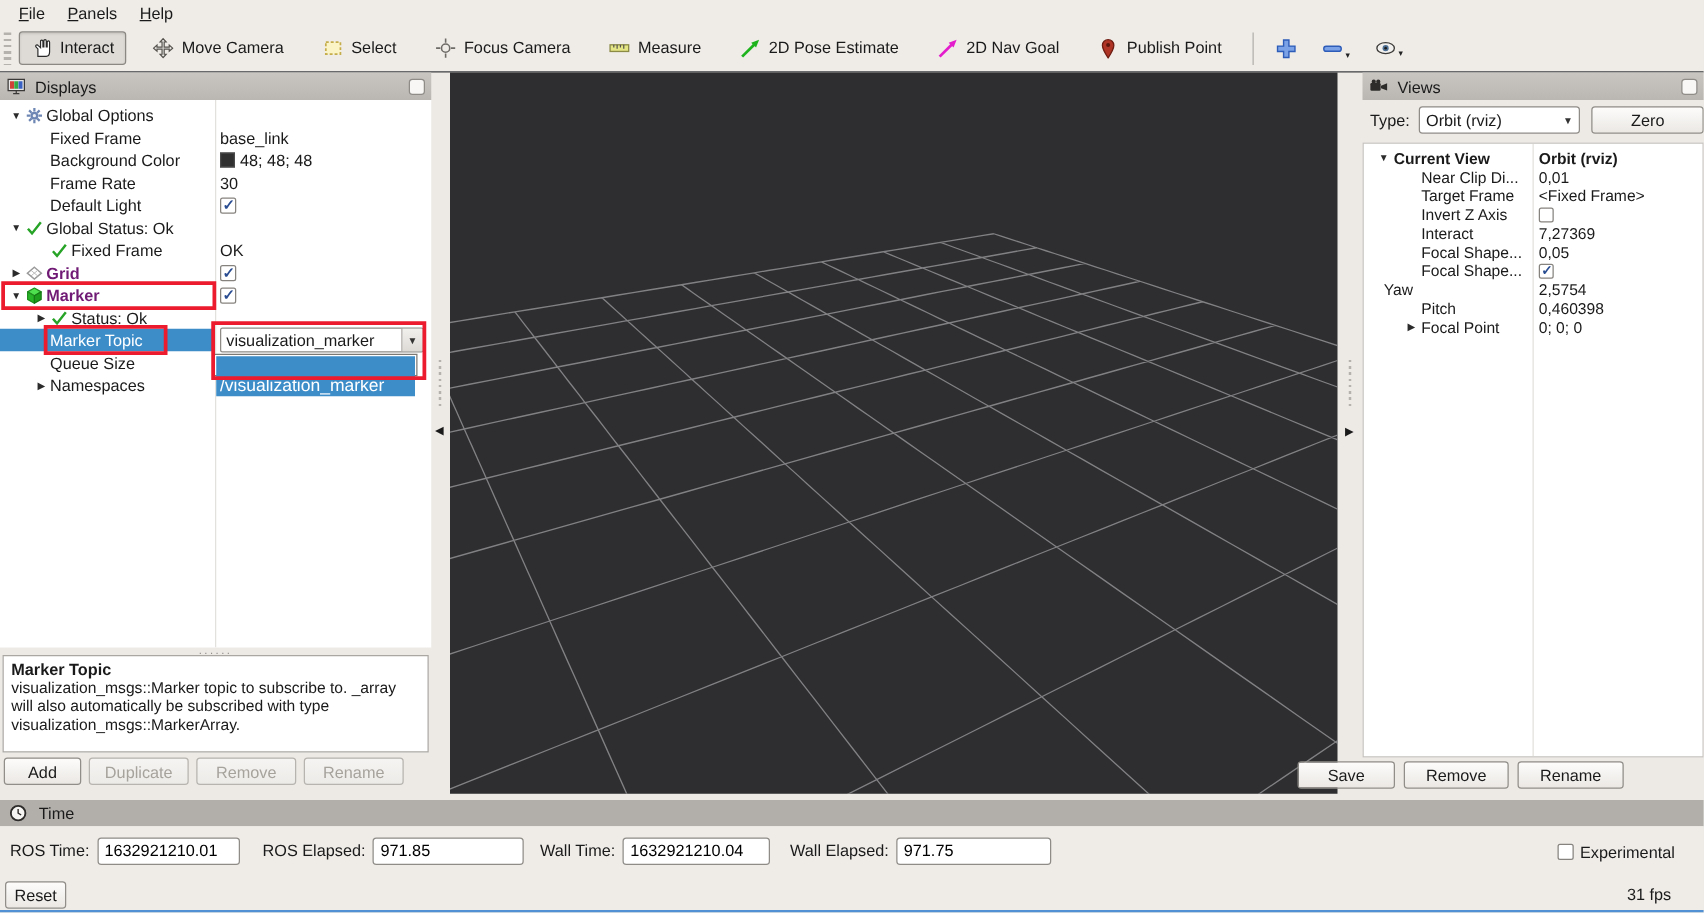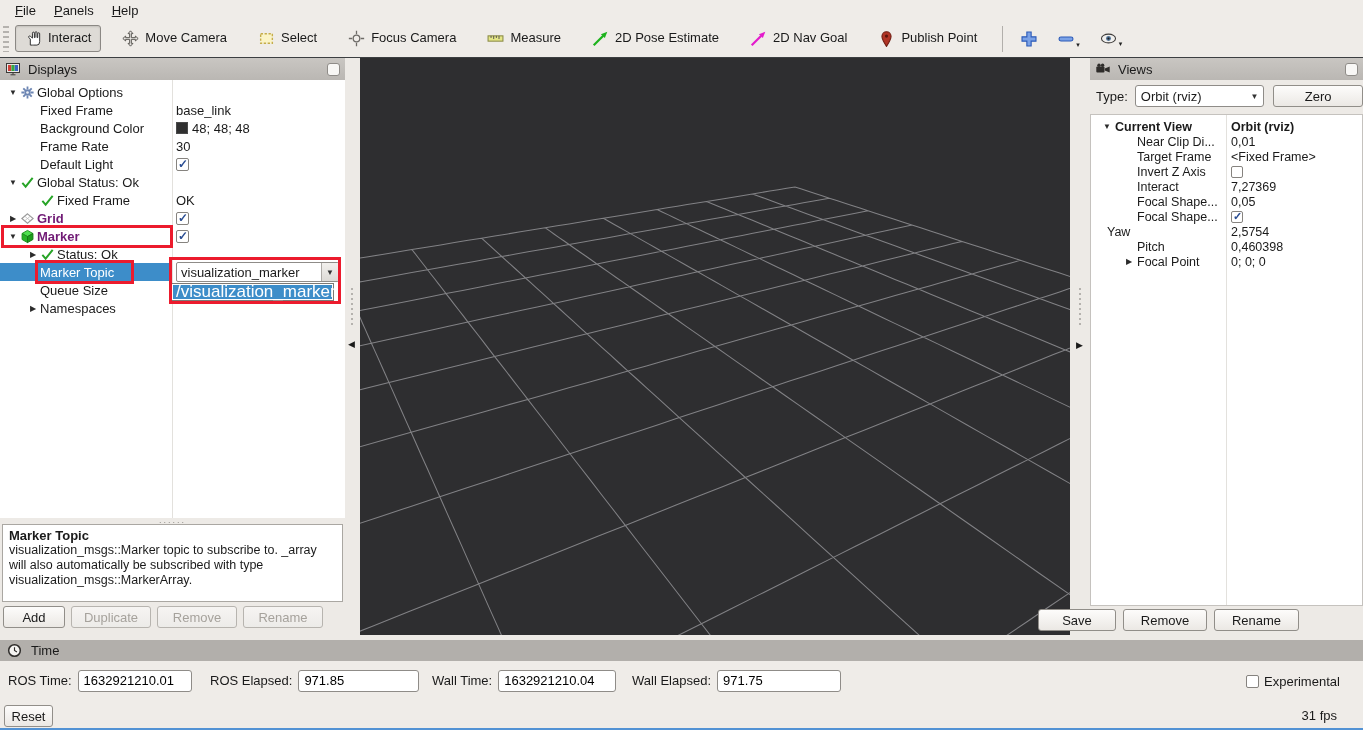--- a/index.html
+++ b/index.html
@@ -44,21 +44,21 @@
   .link .tlabel { color:#701a75; font-weight:bold; }
   .lcell.sel { background:#3d8dc9; }
   .lcell.sel .tlabel { color:#fff; }
   .cb { width:13px; height:13px; background:#fff; border:1px solid #86837f; border-radius:2px; position:relative; flex:none; }
   .cb.checked::after { content:"✓"; position:absolute; left:1px; top:-2px; font-size:12px; font-weight:bold; color:#2a4d92; }
   .swatch { width:12px; height:12px; border:1px solid #4a4a4a; margin-right:4px; flex:none; }
   .combo { display:flex; align-items:center; width:163px; height:20px; background:#fff; border:1px solid #8f8c88; border-radius:2px; }
   .combo .cval { flex:1; padding-left:4px; white-space:nowrap; overflow:hidden; }
   .combo .carrow { width:17px; height:18px; border-left:1px solid #aeaba7; background:linear-gradient(#f2f0ed,#dddad6); display:flex; align-items:center; justify-content:center; font-size:8px; color:#333; }
   #combo-popup { position:absolute; left:171px; top:203px; width:163px; height:18px; background:#fff; border:1px solid #7c7975; padding:1px; z-index:30; }
-  #combo-popup .opt { height:14px; background:#3d8dc9; color:#fff; padding:0 3px; white-space:nowrap; font-size:17px; line-height:14px; }
+  #combo-popup .opt { height:14px; background:#3d8dc9; color:#fff; padding:16px 3px; white-space:nowrap; font-size:14px; line-height:14px; }
   #displays-splitter { left:0; top:518px; width:345px; height:6px; text-align:center; color:#8f8c88; font-size:9px; line-height:5px; letter-spacing:2px; }
   #displays-help { left:2px; top:524px; width:341px; height:78px; background:#fff; border:1px solid #aaa7a2; padding:3px 6px; }
   #displays-help .h-title { font-weight:bold; }
   #displays-help .h-body { font-size:12.5px; line-height:1.2; }
   .btnrow { display:flex; }
   #displays-buttons { left:3px; top:606px; width:342px; }
   #views-buttons { left:1038px; top:609px; width:262px; }
   .btn { background:linear-gradient(#fdfcfb,#ebe8e4); border:1px solid #918e89; border-radius:3px; height:22px; display:flex; align-items:center; justify-content:center; }
   .btn.disabled { color:#a6a29c; border-color:#b7b4af; background:linear-gradient(#f6f4f2,#ecebe8); }
 

